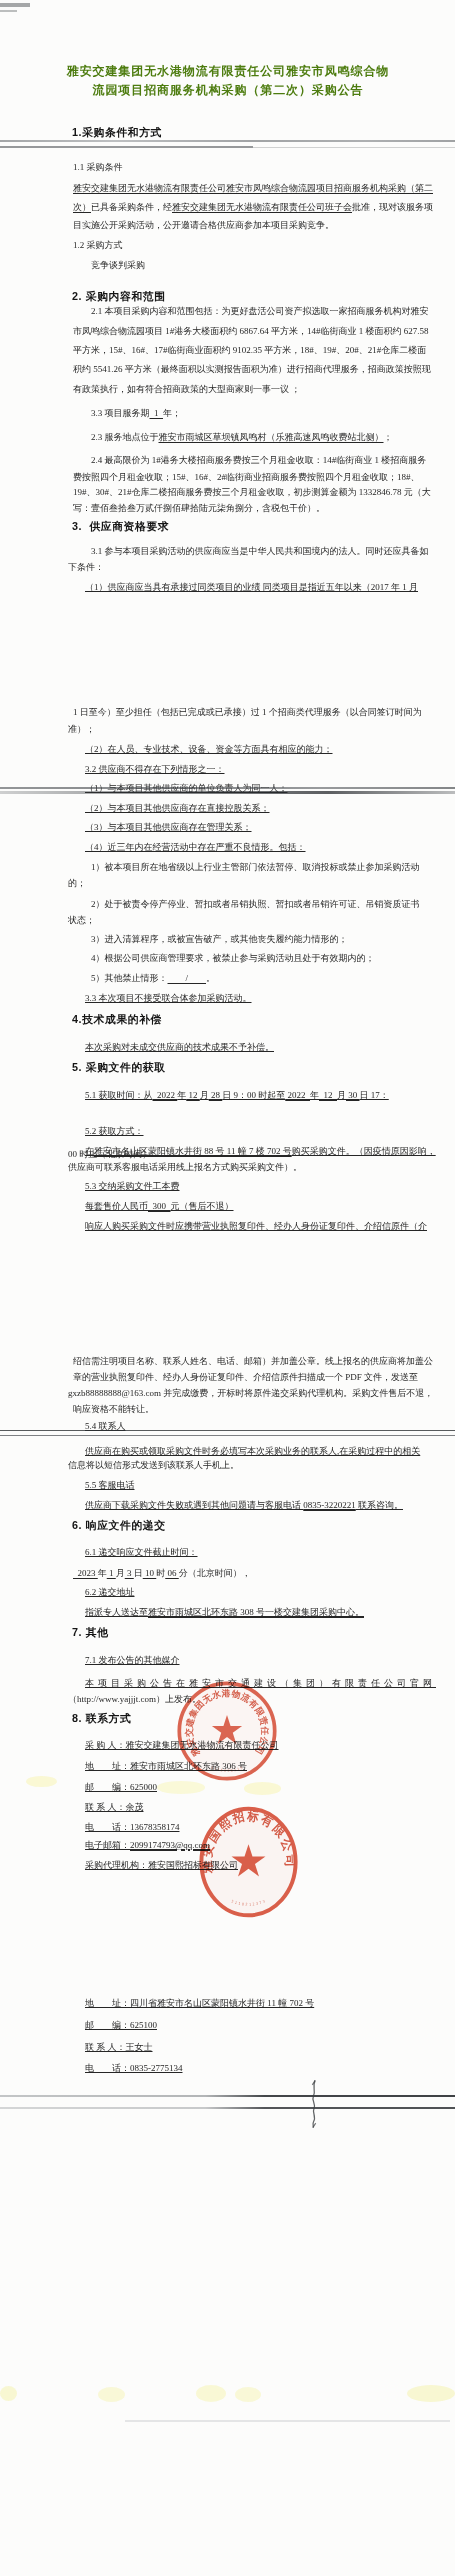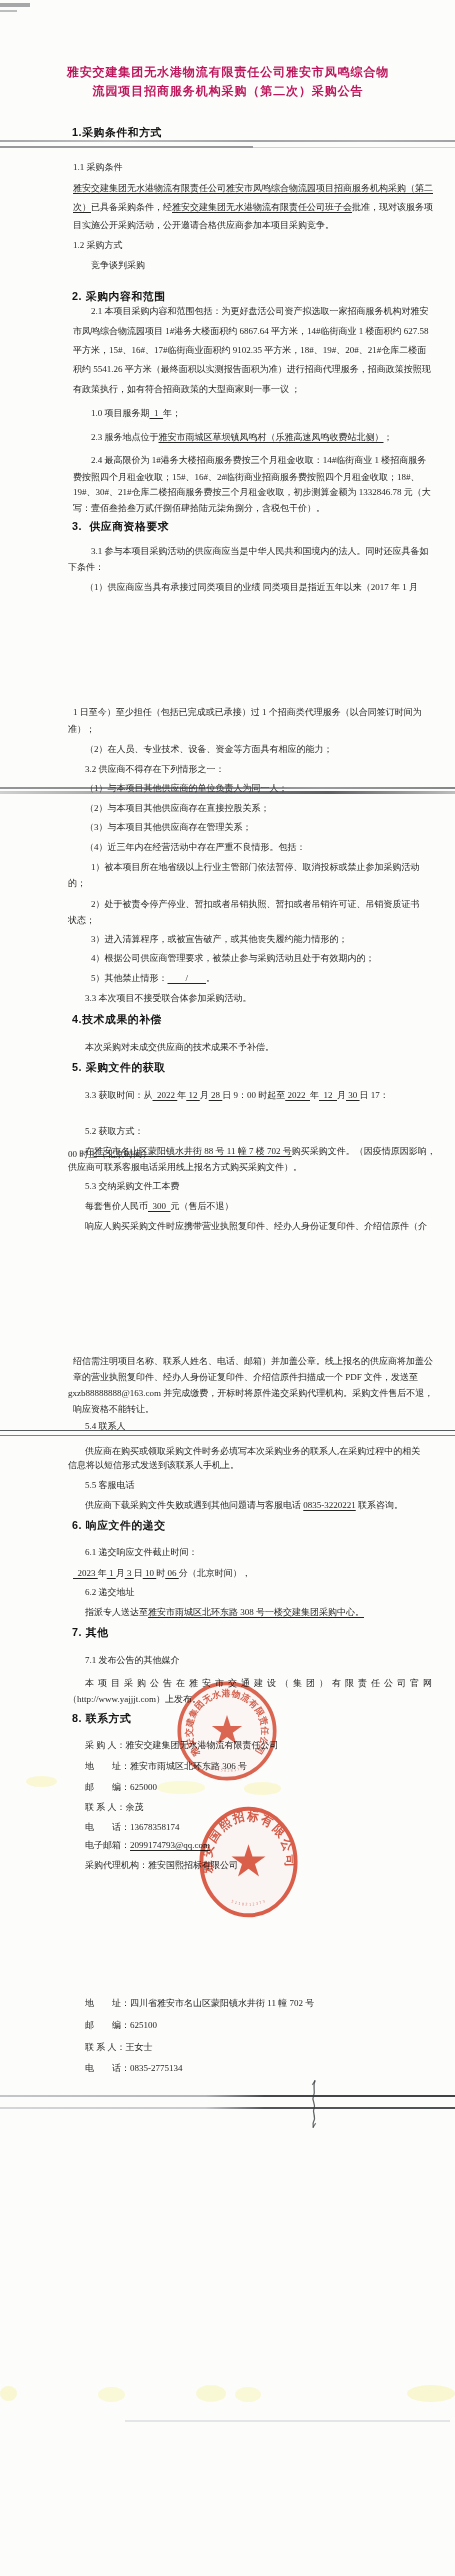--- a/index.html
+++ b/index.html
@@ -5,27 +5,27 @@
   html,body{margin:0;padding:0;}
   body{
     width:456px;height:2576px;position:relative;overflow:hidden;
     background:#fcfcfb;
     font-family:"Liberation Serif","DejaVu Serif",serif;
     color:#262626;
   }
   .ln{position:absolute;left:73px;font-size:9px;line-height:12px;height:12.5px;white-space:pre;}
   .ln span{white-space:pre;}
   .ind{left:91px;}
-  .ind2{left:85px;}
+  .ind2{left:85px;text-decoration:underline;}
   .ml0{left:68px;}
   .u{text-decoration:underline;text-underline-offset:1.7px;text-decoration-thickness:0.6px;}
   .h1l{font-family:"Liberation Sans","DejaVu Sans",sans-serif;font-weight:bold;
        font-size:10.8px;color:#151515;letter-spacing:0.6px;left:72px;}
-  .tl{left:0;width:456px;text-align:center;font-family:Liberation Sans, sans-serif;
-      font-weight:bold;font-size:12px;color:#be185d;letter-spacing:0.9px;}
+  .tl{left:0;width:456px;text-align:center;font-family:Liberation Mono, monospace;
+      font-weight:bold;font-size:12px;color:#4d7c0f;letter-spacing:0.9px;}
   .spread{letter-spacing:4px;}
   .band{position:absolute;left:0;width:456px;}
   .blob{position:absolute;border-radius:50%;}
   .seal{position:absolute;mix-blend-mode:multiply;pointer-events:none;}
 </style>
 </head>
 <body>
 
 <div class="ln tl" style="top:66px"><span>雅安交建集团无水港物流有限责任公司雅安市凤鸣综合物</span></div>
 <div class="ln tl" style="top:85px"><span>流园项目招商服务机构采购（第二次）采购公告</span></div>
@@ -35,21 +35,21 @@
 <div class="ln" style="top:201px"><span class="u">次）</span><span>已具备采购条件，经</span><span class="u">雅安交建集团无水港物流有限责任公司班子会</span><span>批准，现对该服务项</span></div>
 <div class="ln" style="top:219px"><span>目实施公开采购活动，公开邀请合格供应商参加本项目采购竞争。</span></div>
 <div class="ln" style="top:239px"><span>1.2 采购方式</span></div>
 <div class="ln ind" style="top:259px"><span>竞争谈判采购</span></div>
 <div class="ln h1l" style="top:290px"><span>2. 采购内容和范围</span></div>
 <div class="ln ind" style="top:305px"><span>2.1 本项目采购内容和范围包括：为更好盘活公司资产拟选取一家招商服务机构对雅安</span></div>
 <div class="ln" style="top:325px"><span>市凤鸣综合物流园项目 1#港务大楼面积约 6867.64 平方米，14#临街商业 1 楼面积约 627.58</span></div>
 <div class="ln" style="top:344px"><span>平方米，15#、16#、17#临街商业面积约 9102.35 平方米，18#、19#、20#、21#仓库二楼面</span></div>
 <div class="ln" style="top:363px"><span>积约 5541.26 平方米（最终面积以实测报告面积为准）进行招商代理服务，招商政策按照现</span></div>
 <div class="ln" style="top:383px"><span>有政策执行，如有符合招商政策的大型商家则一事一议 ；</span></div>
-<div class="ln ind" style="top:407px"><span>1.0 项目服务期</span><span class="u">  1  </span><span>年；</span></div>
+<div class="ln ind" style="top:407px"><span>3.3 项目服务期</span><span class="u">  1  </span><span>年；</span></div>
 <div class="ln ind" style="top:431px"><span>2.3 服务地点位于</span><span class="u">雅安市雨城区草坝镇凤鸣村（乐雅高速凤鸣收费站北侧）</span><span>；</span></div>
 <div class="ln ind" style="top:454px"><span>2.4 最高限价为 1#港务大楼招商服务费按三个月租金收取：14#临街商业 1 楼招商服务</span></div>
 <div class="ln" style="top:471px"><span>费按照四个月租金收取；15#、16#、2#临街商业招商服务费按照四个月租金收取；18#、</span></div>
 <div class="ln" style="top:486px"><span>19#、30#、21#仓库二楼招商服务费按三个月租金收取，初步测算金额为 1332846.78 元（大</span></div>
 <div class="ln" style="top:502px"><span>写：壹佰叁拾叁万贰仟捌佰肆拾陆元柒角捌分，含税包干价）。</span></div>
 <div class="ln h1l" style="top:520px"><span>3.  供应商资格要求</span></div>
 <div class="ln ind" style="top:545px"><span>3.1 参与本项目采购活动的供应商应当是中华人民共和国境内的法人。同时还应具备如</span></div>
 <div class="ln ml0" style="top:561px"><span>下条件：</span></div>
 <div class="ln ind2" style="top:581px"><span>（1）供应商应当具有承接过同类项目的业绩 同类项目是指近五年以来（2017 年 1 月</span></div>
 <div class="ln" style="top:706px"><span>1 日至今）至少担任（包括已完成或已承接）过 1 个招商类代理服务（以合同签订时间为</span></div>
@@ -64,21 +64,21 @@
 <div class="ln ml0" style="top:877px"><span>的；</span></div>
 <div class="ln ind" style="top:898px"><span>2）处于被责令停产停业、暂扣或者吊销执照、暂扣或者吊销许可证、吊销资质证书</span></div>
 <div class="ln ml0" style="top:914px"><span>状态；</span></div>
 <div class="ln ind" style="top:933px"><span>3）进入清算程序，或被宣告破产，或其他丧失履约能力情形的；</span></div>
 <div class="ln ind" style="top:952px"><span>4）根据公司供应商管理要求，被禁止参与采购活动且处于有效期内的；</span></div>
 <div class="ln ind" style="top:972px"><span>5）其他禁止情形：</span><span class="u">        /        </span><span>。</span></div>
 <div class="ln ind2" style="top:992px"><span>3.3 本次项目不接受联合体参加采购活动。</span></div>
 <div class="ln h1l" style="top:1013px"><span>4.技术成果的补偿</span></div>
 <div class="ln ind2" style="top:1041px"><span>本次采购对未成交供应商的技术成果不予补偿。</span></div>
 <div class="ln h1l" style="top:1061px"><span>5. 采购文件的获取</span></div>
-<div class="ln ind2" style="top:1089px"><span>3.3 获取时间：从</span><span class="u">  2022 </span><span>年</span><span class="u"> 12 </span><span>月</span><span class="u"> 28 </span><span>日 9：00 时起至</span><span class="u"> 2022  </span><span>年</span><span class="u">  12  </span><span>月</span><span class="u"> 30 </span><span>日 17：</span></div>
+<div class="ln ind2" style="top:1089px"><span>5.1 获取时间：从</span><span class="u">  2022 </span><span>年</span><span class="u"> 12 </span><span>月</span><span class="u"> 28 </span><span>日 9：00 时起至</span><span class="u"> 2022  </span><span>年</span><span class="u">  12  </span><span>月</span><span class="u"> 30 </span><span>日 17：</span></div>
 <div class="ln ml0" style="top:1148px"><span>00 时止（北京时间）</span></div>
 <div class="ln ind2" style="top:1125px"><span>5.2 获取方式：</span></div>
 <div class="ln ind2" style="top:1145px"><span>在</span><span class="u">雅安市名山区蒙阳镇水井街 88 号 11 幢 7 楼 702 号</span><span>购买采购文件。（因疫情原因影响，</span></div>
 <div class="ln ml0" style="top:1161px"><span>供应商可联系客服电话采用线上报名方式购买采购文件）。</span></div>
 <div class="ln ind2" style="top:1180px"><span>5.3 交纳采购文件工本费</span></div>
 <div class="ln ind2" style="top:1200px"><span>每套售价人民币</span><span class="u">  300  </span><span>元（售后不退）</span></div>
 <div class="ln ind2" style="top:1220px"><span>响应人购买采购文件时应携带营业执照复印件、经办人身份证复印件、介绍信原件（介</span></div>
 <div class="ln" style="top:1355px"><span>绍信需注明项目名称、联系人姓名、电话、邮箱）并加盖公章。线上报名的供应商将加盖公</span></div>
 <div class="ln" style="top:1371px"><span>章的营业执照复印件、经办人身份证复印件、介绍信原件扫描成一个 PDF 文件，发送至</span></div>
 <div class="ln ml0" style="top:1387px"><span>gxzb88888888@163.com 并完成缴费，开标时将原件递交采购代理机构。采购文件售后不退，</span></div>

